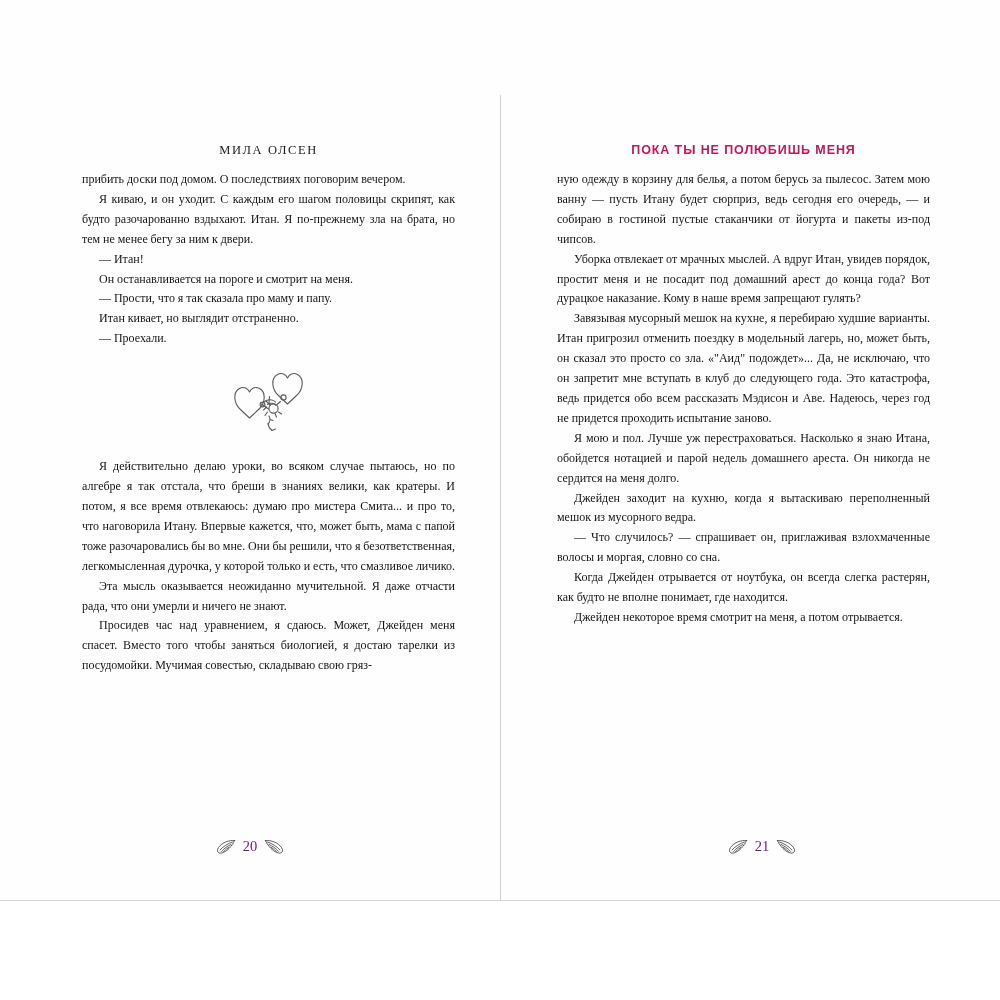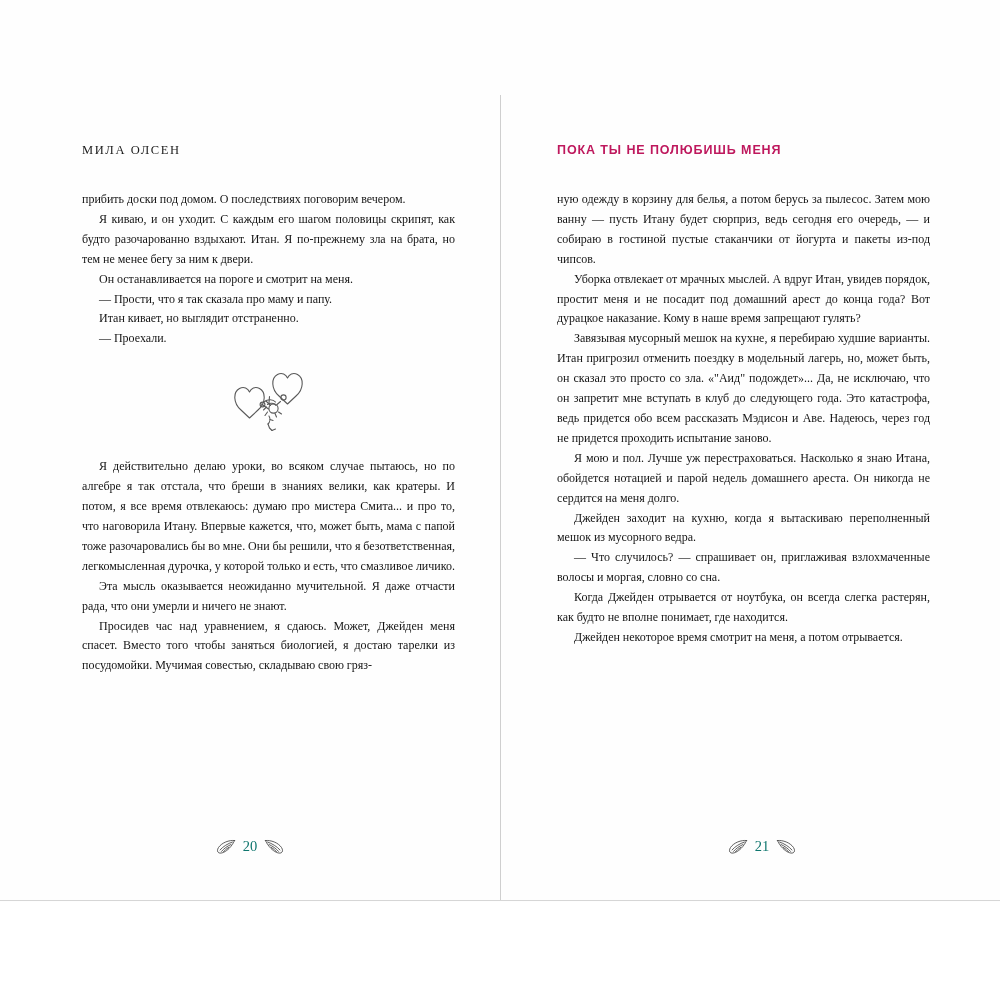--- a/index.html
+++ b/index.html
@@ -60,23 +60,24 @@
   .page-body {
     position: absolute;
     top: 142px;
     width: 373px;
   }
   #page-left  .page-body { left: 82px; }
   #page-right .page-body { left: 57px; }
 
   
   .running-head {
+    text-align: center;
     font-size: 12.5px;
     line-height: 16px;
-    margin: 0 0 32px 0;
+    margin: 0 0 12px 0;
     white-space: nowrap;
   }
   .running-head.verso {
     letter-spacing: 1.6px;
     font-weight: 400;
     color: #1b1b1b;
   }
   .running-head.recto {
     font-family: "Liberation Sans", "DejaVu Sans", sans-serif;
     font-weight: 700;
@@ -118,21 +119,21 @@
     left: 0;
     display: flex;
     align-items: center;
     justify-content: center;
     gap: 7px;
   }
   #page-right .folio { left: 12px; }
   .folio-number {
     font-size: 14.5px;
     line-height: 16px;
-    color: #0f766e;
+    color: #701a75;
     font-family: "Liberation Serif", "DejaVu Serif", serif;
   }
   .wing svg { display: block; }
   .wing.right svg { transform: scaleX(-1); }
 </style>
 </head>
 <body>
 
 <div id="book-spread">
 
@@ -140,20 +141,21 @@
   <div id="book-bottom-edge"></div>
 
   <div class="page" id="page-left">
 
     <div class="page-body">
 
       <div class="running-head verso">МИЛА ОЛСЕН</div>
 
       <p class="para noindent">прибить доски под домом. О последствиях погово­рим вечером.</p>
       <p class="para">Я киваю, и он уходит. С каждым его шагом поло­вицы скрипят, как будто разочарованно вздыхают. Итан. Я по-прежнему зла на брата, но тем не менее бегу за ним к двери.</p>
+      <p class="para">— Итан!</p>
       <p class="para">Он останавливается на пороге и смотрит на меня.</p>
       <p class="para">— Прости, что я так сказала про маму и папу.</p>
       <p class="para">Итан кивает, но выглядит отстраненно.</p>
       <p class="para">— Проехали.</p>
 
       <div id="heart-ornament">
         <svg width="104" height="82" viewBox="0 0 104 82" fill="none" stroke="#5a5a5a" stroke-width="1.1" stroke-linecap="round" stroke-linejoin="round">
 
           <path d="M62 36 C54 29 54 18 60.5 14.5 C65 12 69 14.5 70.5 18 C72 14.5 76 12 80.5 14.5 C87 18 87 29 79 36 L70.5 44 Z"></path>
 

